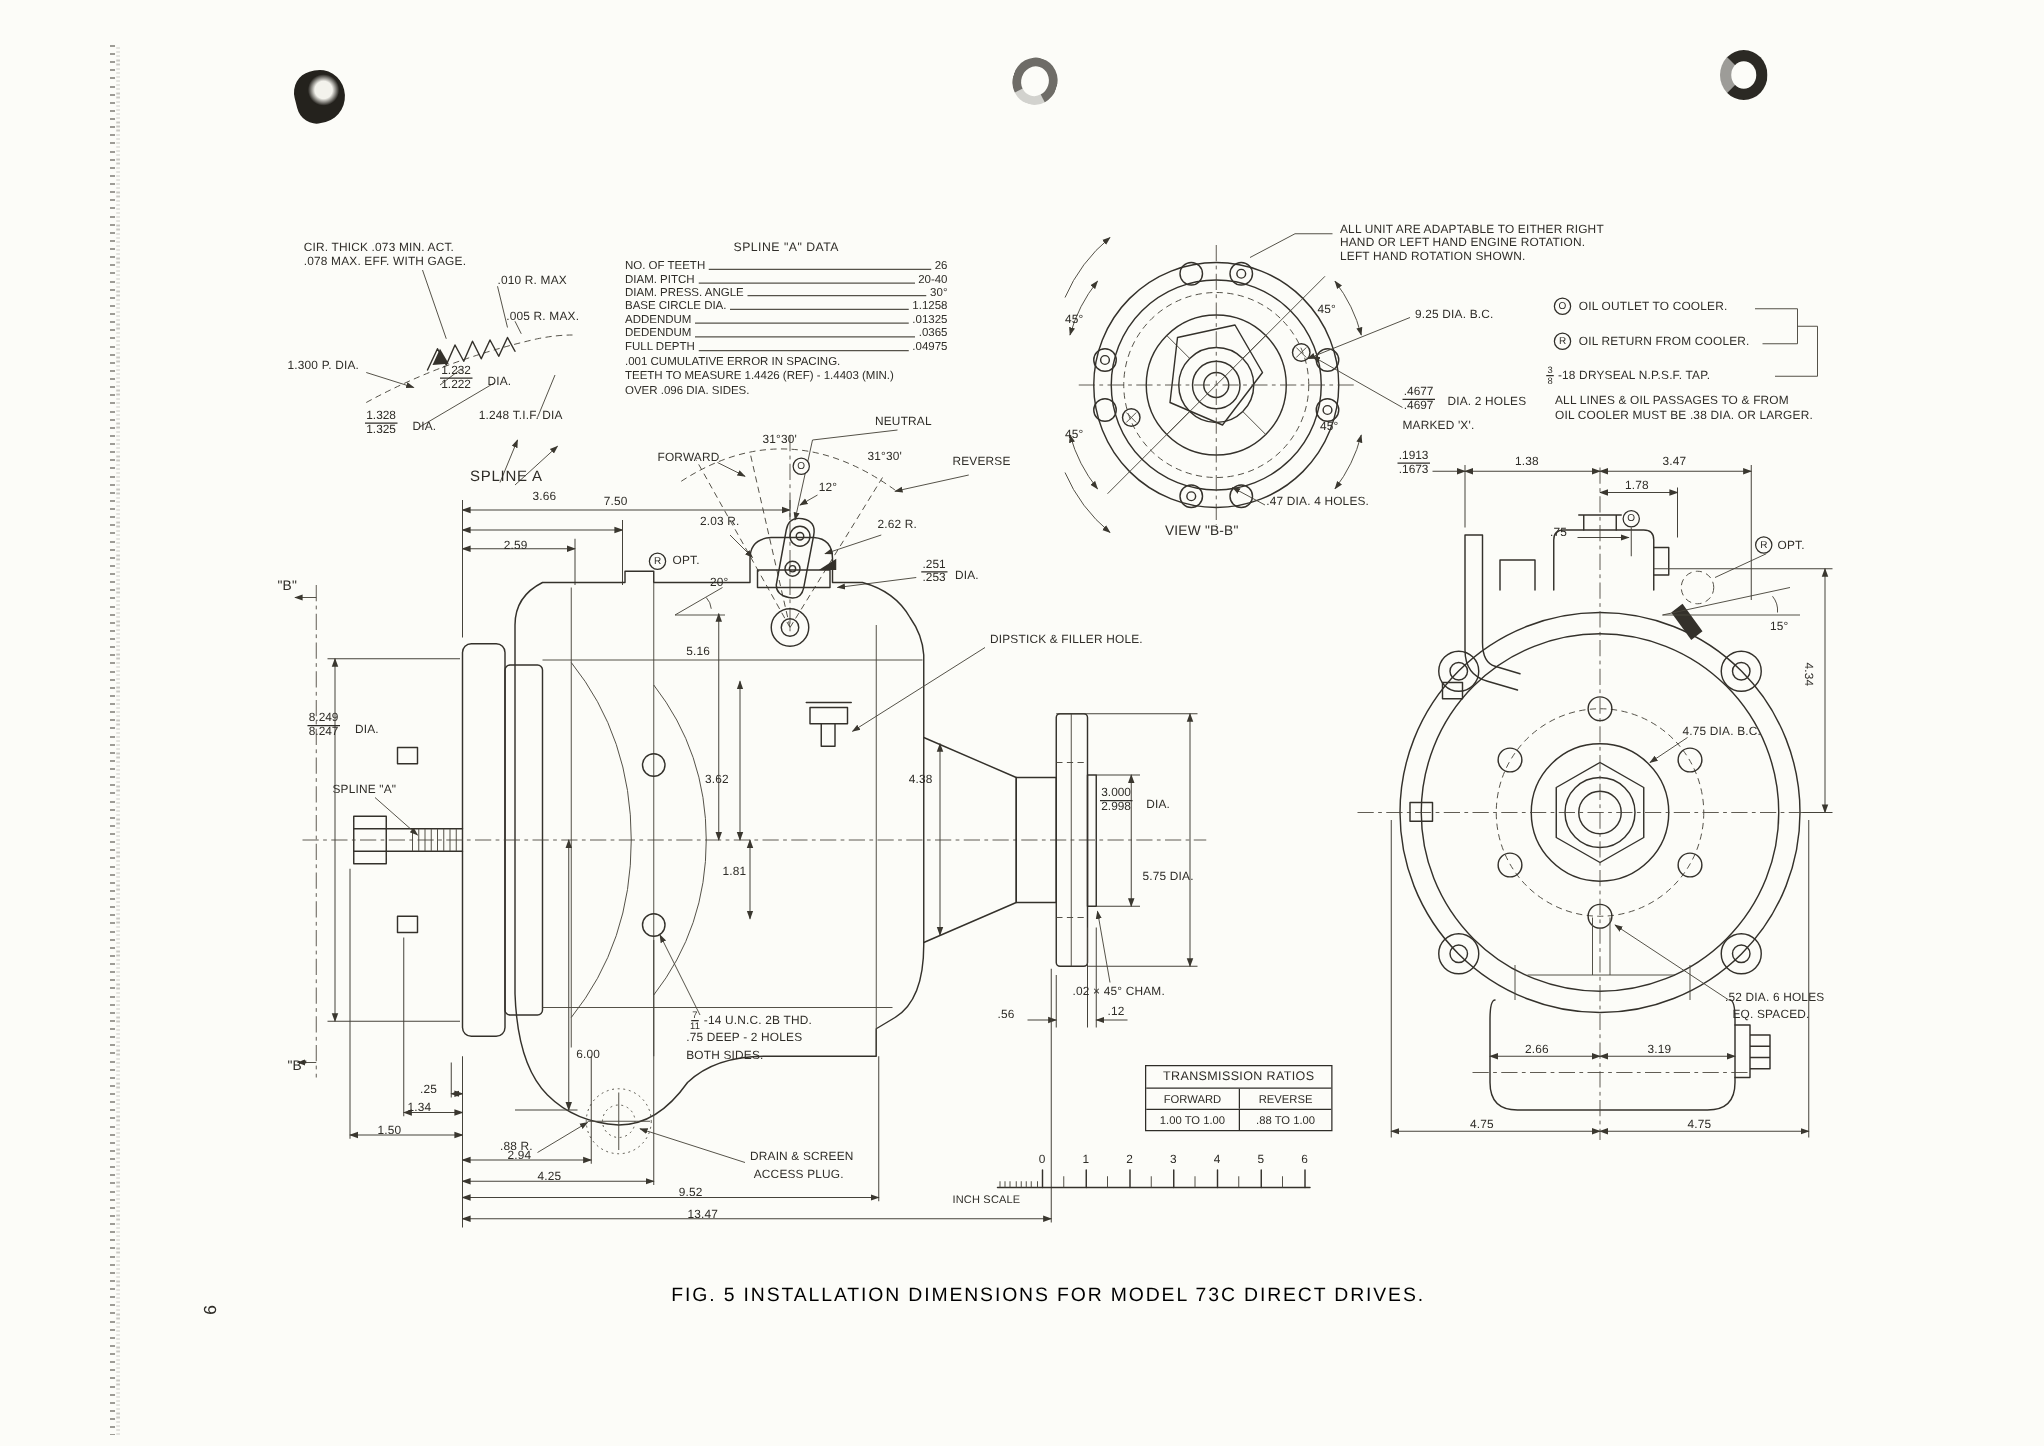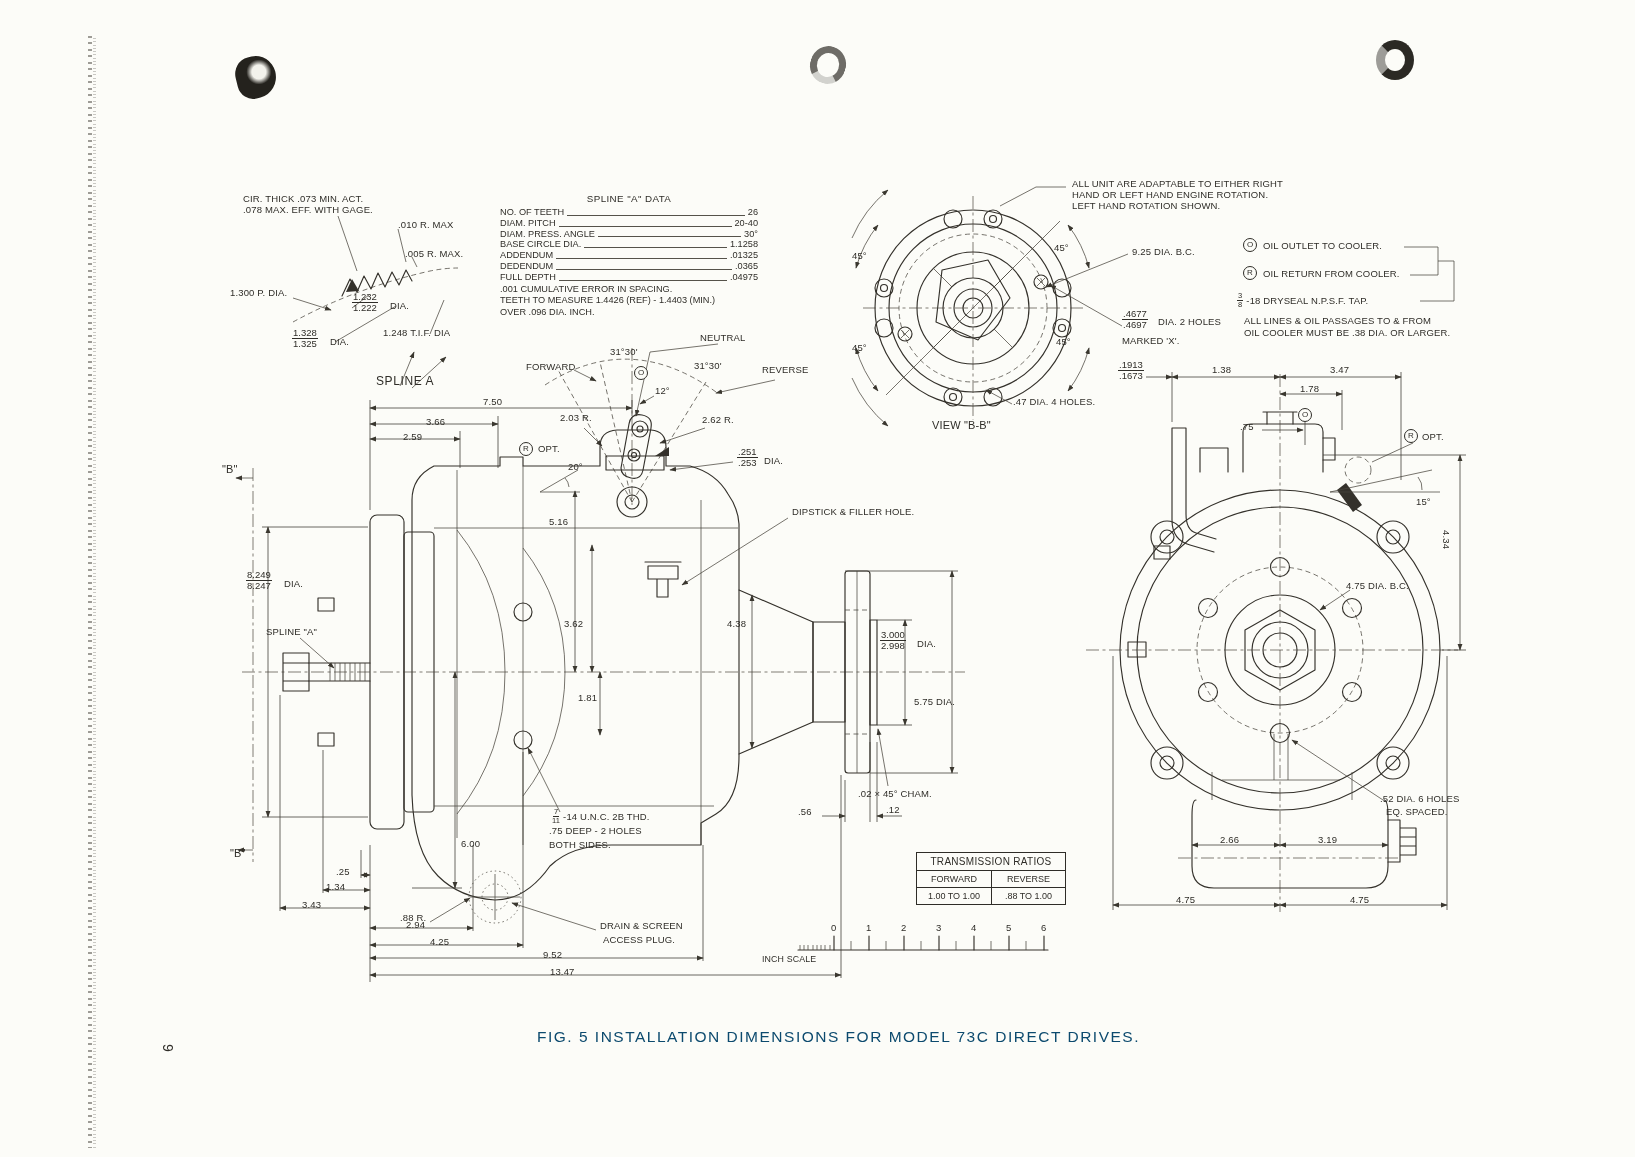--- a/index.html
+++ b/index.html
@@ -36,21 +36,21 @@
     background:
       repeating-linear-gradient(180deg, rgba(58,54,46,.65) 0 1.6px, transparent 1.6px 6.5px),
       repeating-linear-gradient(180deg, rgba(58,54,46,.35) 0 1px, transparent 1px 3.3px);
     background-size:4px 100%,3px 100%;background-position:0 0,5px 2px;background-repeat:repeat-y}
   .punch{position:absolute;border-radius:50%}
   #punch1{left:236px;top:56px;width:40px;height:42px;border-radius:46% 54% 57% 43%;
     background:radial-gradient(circle at 60% 40%, #f3f2ec 0 20%, #24221d 36% 100%);transform:rotate(-14deg)}
   #punch2{left:810px;top:46px;width:36px;height:38px;border:7px solid rgba(50,48,42,.7);
     border-bottom-color:rgba(50,48,42,.2);transform:rotate(18deg)}
   #punch3{left:1376px;top:40px;width:38px;height:40px;border:9px solid #2b2924;border-left-color:rgba(43,41,36,.45)}
-  #caption{position:absolute;left:537px;top:1028px;font-size:15.5px;letter-spacing:1.5px;color:#0c4a6e}
+  #caption{position:absolute;left:537px;top:1028px;font-size:15.5px;letter-spacing:1.5px;color:#000000}
   #pageno{position:absolute;left:176px;top:1044px;font-size:14px;transform:rotate(90deg);transform-origin:left top}
 </style>
 </head>
 <body>
 
 <div id="sheet">
 
   <div id="noise"></div>
   <div id="punch1" class="punch"></div>
   <div id="punch2" class="punch"></div>
@@ -341,34 +341,34 @@
         <span class="ldr"></span>
         <span>.0365</span>
       </div>
     <div class="sdRow">
         <span>FULL DEPTH</span>
         <span class="ldr"></span>
         <span>.04975</span>
       </div>
     <div class="sdNote">.001 CUMULATIVE ERROR IN SPACING.</div>
     <div class="sdNote">TEETH TO MEASURE 1.4426 (REF) - 1.4403 (MIN.)</div>
-    <div class="sdNote">OVER .096 DIA. INCH.</div>
+    <div class="sdNote">OVER .096 DIA. SIDES.</div>
   </div>
 
   <span class="lbl" style="left:700px;top:332px">NEUTRAL</span>
   <span class="lbl" style="left:526px;top:361px">FORWARD</span>
   <span class="lbl" style="left:762px;top:364px">REVERSE</span>
   <span class="lbl" style="left:610px;top:346px">31°30'</span>
   <span class="lbl" style="left:694px;top:360px">31°30'</span>
   <span class="circ" style="left:634px;top:366px">O</span>
   <span class="lbl" style="left:655px;top:385px">12°</span>
   <span class="lbl" style="left:483px;top:396px">7.50</span>
   <span class="lbl" style="left:560px;top:412px">2.03 R.</span>
   <span class="lbl" style="left:702px;top:414px">2.62 R.</span>
-  <span class="lbl" style="left:426px;top:416px">3.66</span>
+  <span class="lbl" style="left:426px;top:392px">3.66</span>
   <span class="lbl" style="left:403px;top:431px">2.59</span>
   <span class="circ" style="left:519px;top:442px">R</span>
   <span class="lbl" style="left:538px;top:443px">OPT.</span>
   <span class="frac" style="left:737px;top:447px">
       <i class="fn">.251</i>
       <i>.253</i>
     </span>
   <span class="lbl" style="left:764px;top:455px">DIA.</span>
   <span class="lbl" style="left:568px;top:461px">20°</span>
 
@@ -403,21 +403,21 @@
       <span>-14 U.N.C. 2B THD.</span>
     </span>
   <span class="lbl" style="left:549px;top:825px">.75 DEEP - 2 HOLES</span>
   <span class="lbl" style="left:549px;top:839px">BOTH SIDES.</span>
   <span class="lbl" style="left:461px;top:838px">6.00</span>
   <span class="lbl" style="left:400px;top:912px">.88 R.</span>
   <span class="lbl" style="left:600px;top:920px">DRAIN &amp; SCREEN</span>
   <span class="lbl" style="left:603px;top:934px">ACCESS PLUG.</span>
   <span class="lbl" style="left:336px;top:866px">.25</span>
   <span class="lbl" style="left:326px;top:881px">1.34</span>
-  <span class="lbl" style="left:302px;top:899px">3.43</span>
+  <span class="lbl" style="left:302px;top:899px">1.50</span>
   <span class="lbl" style="left:406px;top:919px">2.94</span>
   <span class="lbl" style="left:430px;top:936px">4.25</span>
   <span class="lbl" style="left:543px;top:949px">9.52</span>
   <span class="lbl" style="left:550px;top:966px">13.47</span>
 
   <span class="lbl" style="left:852px;top:250px">45°</span>
   <span class="lbl" style="left:852px;top:342px">45°</span>
   <span class="lbl" style="left:1054px;top:242px">45°</span>
   <span class="lbl" style="left:1056px;top:336px">45°</span>
   <span class="lbl" style="left:1132px;top:246px">9.25 DIA. B.C.</span>

